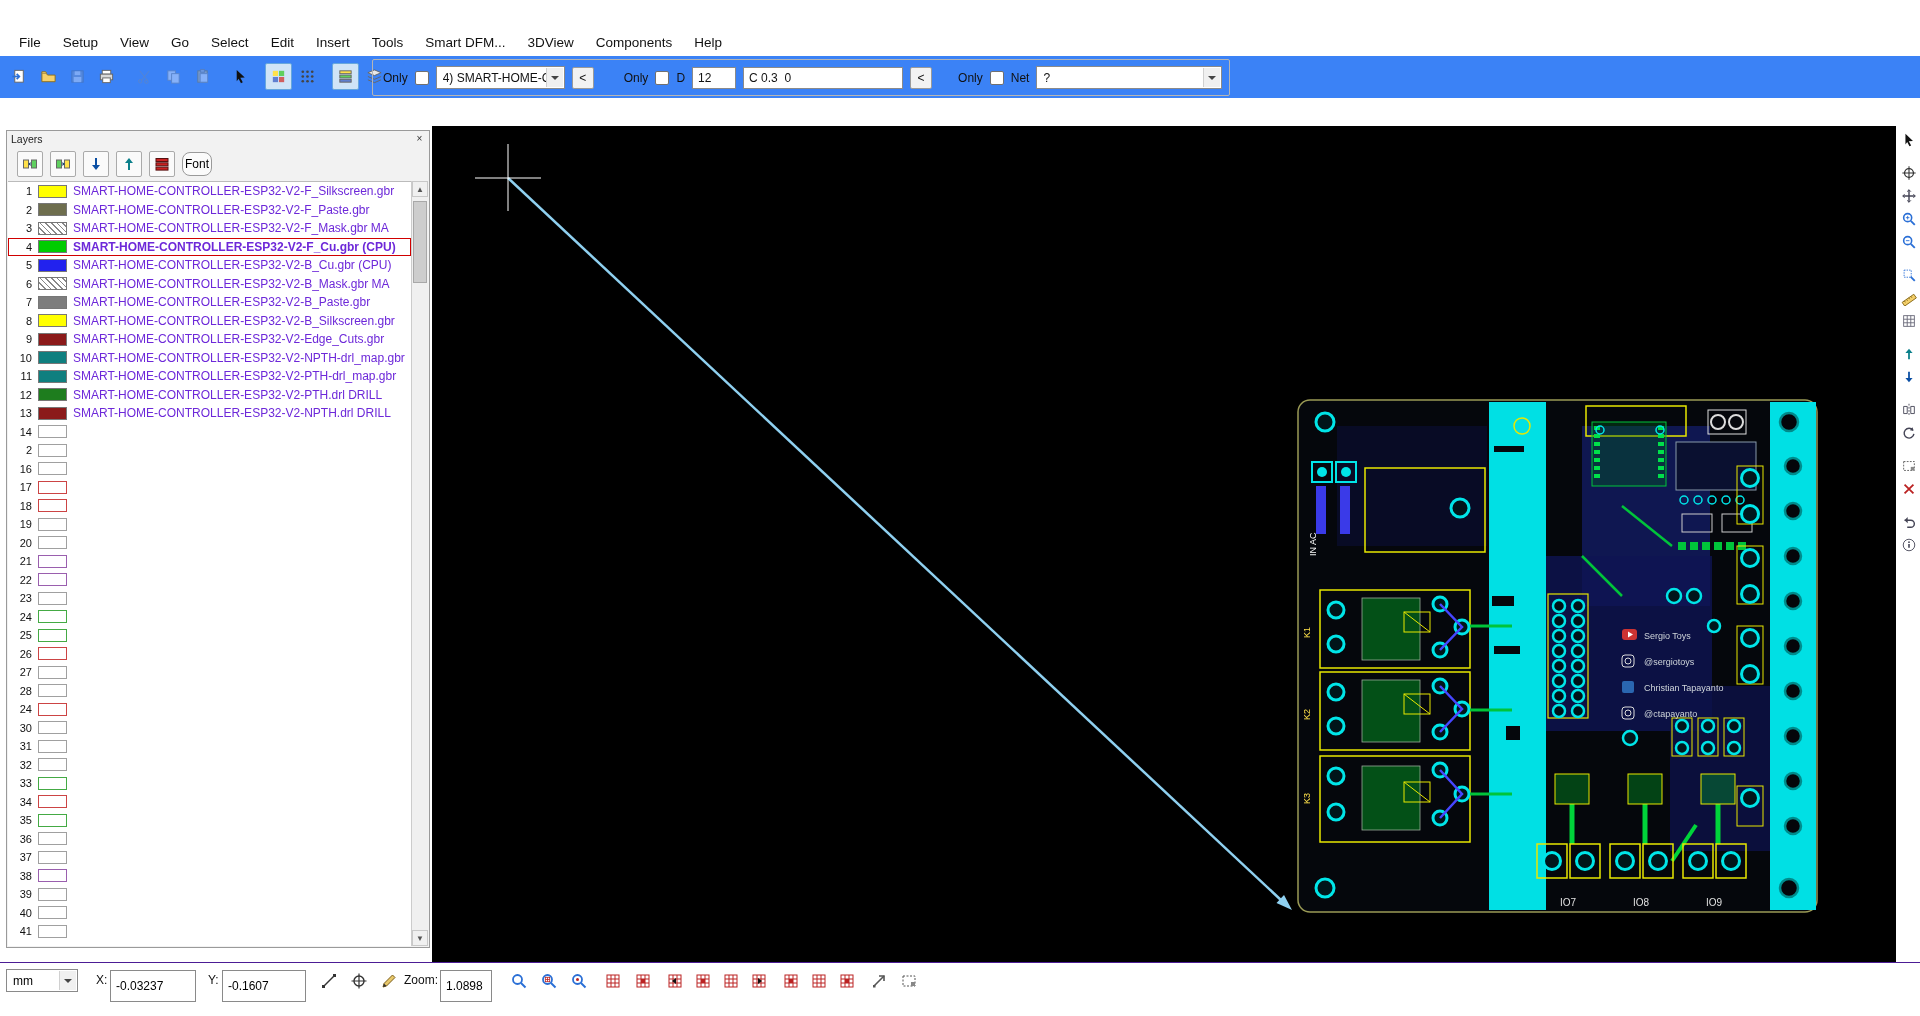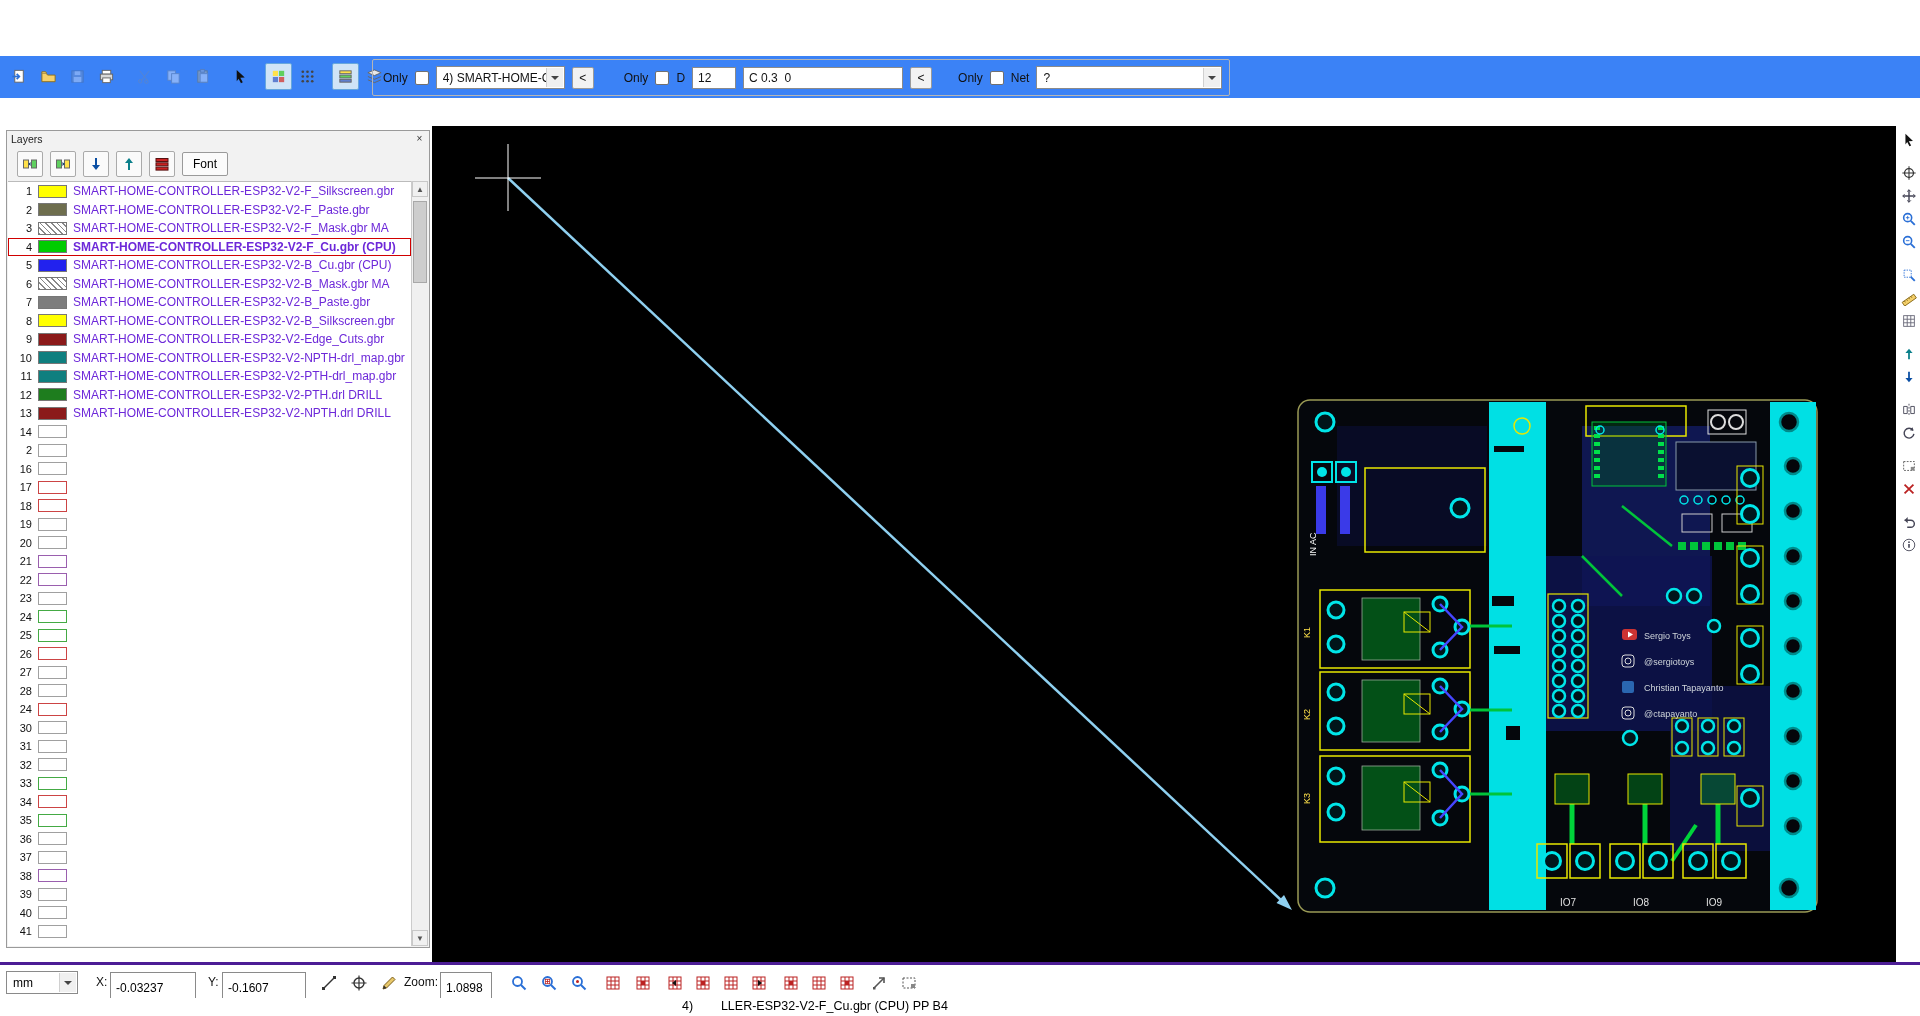--- a/index.html
+++ b/index.html
@@ -39,48 +39,62 @@
 .canvas{position:absolute;left:432px;top:0;width:1464px;height:836px;background:#000;overflow:hidden}
 .right-strip{position:absolute;left:1897px;top:0;width:23px;height:836px;background:#fff;display:flex;flex-direction:column;align-items:center;padding-top:4px}
 .rs-icon{width:20px;height:20px;padding:2px;margin-bottom:3px;flex:none}
 .rs-icon.g{margin-top:10px}
 
 .layers-panel{position:absolute;left:6px;top:4px;width:424px;height:818px;background:#f2f2f2;border:1px solid #9a9a9a}
 .lp-header{height:16px;font-size:10.5px;line-height:16px;padding-left:4px;color:#222;position:relative}
 .lp-close{position:absolute;right:3px;top:1px;width:13px;height:13px;font-size:10px;line-height:13px;text-align:center;color:#333}
 .lp-toolbar{height:34px;display:flex;align-items:center;gap:7px;padding-left:10px}
 .lp-btn{width:26px;height:26px;padding:3px;border:1px solid #aaa;background:#fafafa;border-radius:2px;flex:none}
-.font-btn{height:24px;padding:0 10px;border:1px solid #9a9a9a;background:#fbfbfb;font-size:12px;display:flex;align-items:center;border-radius:2px}
+.font-btn{height:24px;padding:0 2px;border:1px solid #9a9a9a;background:#fbfbfb;font-size:12px;display:flex;align-items:center;border-radius:8px}
 .layer-list{position:absolute;left:1px;right:18px;top:50px;bottom:1px;background:#fff;border-top:1px solid #bbb;overflow:hidden}
 .layer-row{height:18.5px;display:flex;align-items:center}
 .layer-row.selected{box-shadow:inset 0 0 0 1px #d00000}
 .lnum{width:30px;text-align:right;padding-right:6px;font-size:11px;color:#111;flex:none}
 .lsw{width:29px;height:13px;flex:none;margin-right:6px;border:1px solid #777;background:#fff}
 .lname{font-size:12px;white-space:nowrap;overflow:hidden;color:#6d28d9;flex:1}
 .layer-row.selected .lname{font-weight:bold}
 .lp-scroll{position:absolute;right:1px;top:50px;bottom:1px;width:17px;background:#f0f0f0;border-left:1px solid #ccc}
 .sb-arrow{position:absolute;left:0;width:16px;height:16px;background:#f0f0f0;border:1px solid #c8c8c8;font-size:8px;color:#555;text-align:center;line-height:15px}
 .sb-thumb{position:absolute;left:1px;top:20px;width:14px;height:82px;background:#cdcdcd;border:1px solid #a8a8a8}
 
-.statusbar{position:absolute;top:962px;left:0;right:0;height:36px;background:#fff;border-top:3px solid #4c1d95}
+.statusbar{position:absolute;top:962px;left:0;right:0;height:36px;background:#fff;border-top:1px solid #4c1d95}
 .sb-label{position:absolute;top:10px;font-size:12px;color:#111}
 .sb-field{position:absolute;top:7px;height:32px;border:1px solid #8a8a8a;background:#fff;font-size:12px;display:flex;align-items:center;padding:0 5px;white-space:pre}
 .sb-icon{position:absolute;top:5px;width:26px;height:26px;padding:3px;border:1px solid transparent;border-radius:2px}
 
 .bottomline{position:absolute;top:998px;left:0;right:0;height:18px;background:#fff;overflow:hidden}
 .bl-text{position:absolute;left:682px;top:1px;font-size:12.5px;white-space:pre;color:#000}
 svg{display:block;width:100%;height:100%}
 .pcb-svg{width:1464px;height:836px}
 </style>
 </head>
 <body>
 
 <div id="app">
 
 
+  <div class="menubar">
+      <span class="menu-item">File</span>
+      <span class="menu-item">Setup</span>
+      <span class="menu-item">View</span>
+      <span class="menu-item">Go</span>
+      <span class="menu-item">Select</span>
+      <span class="menu-item">Edit</span>
+      <span class="menu-item">Insert</span>
+      <span class="menu-item">Tools</span>
+      <span class="menu-item">Smart DFM...</span>
+      <span class="menu-item">3DView</span>
+      <span class="menu-item">Components</span>
+      <span class="menu-item">Help</span>
+    </div>
 
   <div class="toolbar1">
     <div class="tool-icons">
         <div class="tool-btn">
           <svg viewBox="0 0 18 18">
             <rect x="4" y="2.5" width="9" height="12.5" fill="#fff" stroke="#666"></rect>
             <path d="M1.5 9h7" stroke="#2a6fd6" stroke-width="1.8" fill="none"></path>
             <path d="M6 6.2L8.8 9 6 11.8" stroke="#2a6fd6" stroke-width="1.8" fill="none"></path>
           </svg>
         </div>
@@ -895,17 +909,14 @@
           <rect x="3" y="13" width="2.5" height="2.5" fill="#555"></rect>
         </svg>
       </div><div class="sb-icon" style="left: 896px;">
         <svg viewBox="0 0 18 18">
           <rect x="3" y="4" width="12" height="10" fill="none" stroke="#555" stroke-dasharray="2 1.5"></rect>
           <rect x="11" y="10" width="4" height="4" fill="#888"></rect>
         </svg>
       </div><span id="sb-zoom-icons"></span>
   </div>
 
-  <div class="bottomline">
-    <span class="bl-text">4)        LLER-ESP32-V2-F_Cu.gbr (CPU) PP B4</span>
-  </div>
 
 </div>
 
 </body></html>

